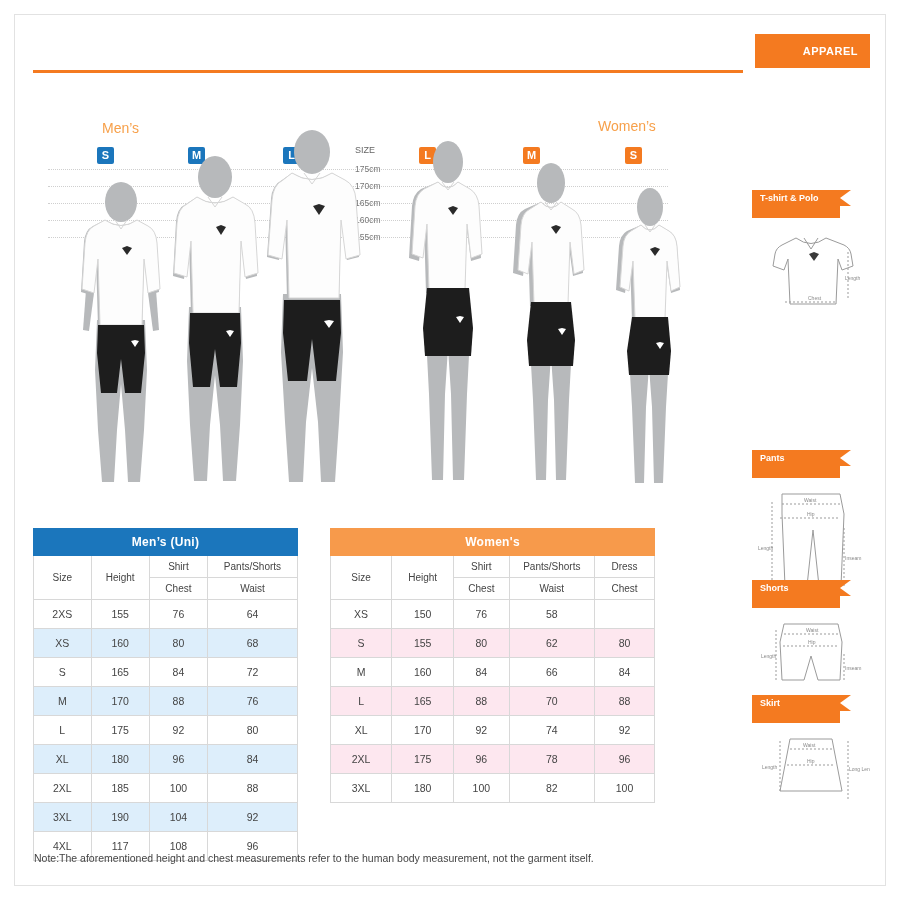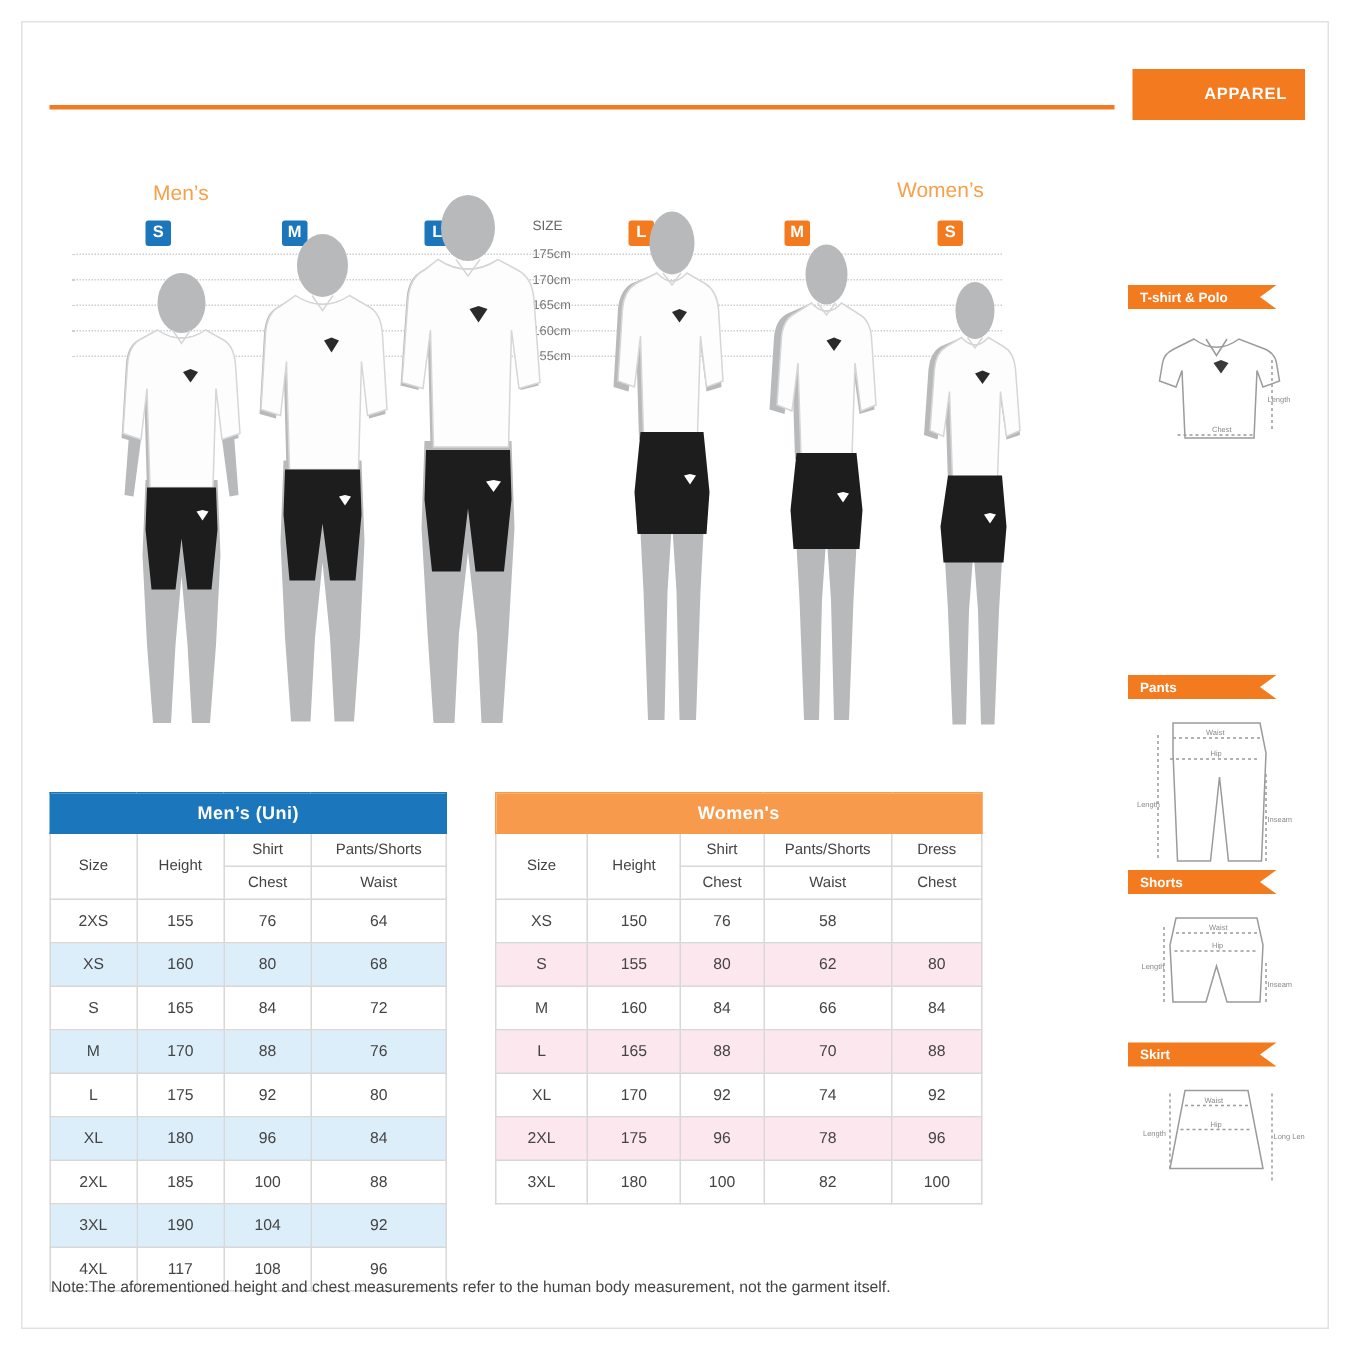--- a/index.html
+++ b/index.html
@@ -14,21 +14,21 @@
   .frame{position:absolute;left:14px;top:14px;width:872px;height:872px;border:1px solid #e2e2e2;box-sizing:border-box;}
 
   
   .title{
     position:absolute;left:33px;top:30px;
     font-size:27px;font-weight:bold;letter-spacing:1px;
     color:#f47a20;font-family:"DejaVu Sans", sans-serif;
   }
   .title-rule{position:absolute;left:33px;top:70px;width:710px;height:3px;background:#f47a20;}
   .apparel-tab{
-    position:absolute;left:755px;top:46px;width:115px;height:34px;
+    position:absolute;left:755px;top:34px;width:115px;height:34px;
     background:#f47a20;color:#ffffff;font-size:11px;font-weight:bold;
     letter-spacing:.5px;display:flex;align-items:center;justify-content:flex-end;
     padding-right:12px;box-sizing:border-box;
   }
 
   
   .fig-area{position:absolute;left:33px;top:100px;width:710px;height:400px;}
   .grp-label{position:absolute;font-size:14px;color:#f7a04a;font-family:"Liberation Sans",sans-serif;}
   .mens-label{left:25px;top:20px;margin-left:44px;}
   .womens-label{left:565px;top:18px;}
@@ -59,21 +59,21 @@
   .tbl th.sub{height:19px;font-size:10px;font-weight:normal;background:#fff;}
   .tbl td{height:26px;}
   .men-tbl tr.alt td{background:#ddeefb;}
   .women-tbl tr.alt td{background:#fde7ef;}
 
   .note{position:absolute;left:34px;top:852px;font-size:10.5px;color:#444;}
 
   
   .garment{position:absolute;left:752px;width:120px;}
   .g-tag{
-    position:relative;height:16px;background:#f47a20;color:#fff;
+    position:relative;height:28px;background:#f47a20;color:#fff;
     font-size:9px;font-weight:bold;line-height:16px;padding-left:8px;
     box-sizing:border-box;width:88px;
   }
   .g-tag:after{
     content:"";position:absolute;right:-11px;top:0;border-top:8px solid #f47a20;
     border-bottom:8px solid #f47a20;border-right:11px solid transparent;
   }
   .g-box{margin-top:4px;}
   .g-box svg{display:block;}
 </style>

